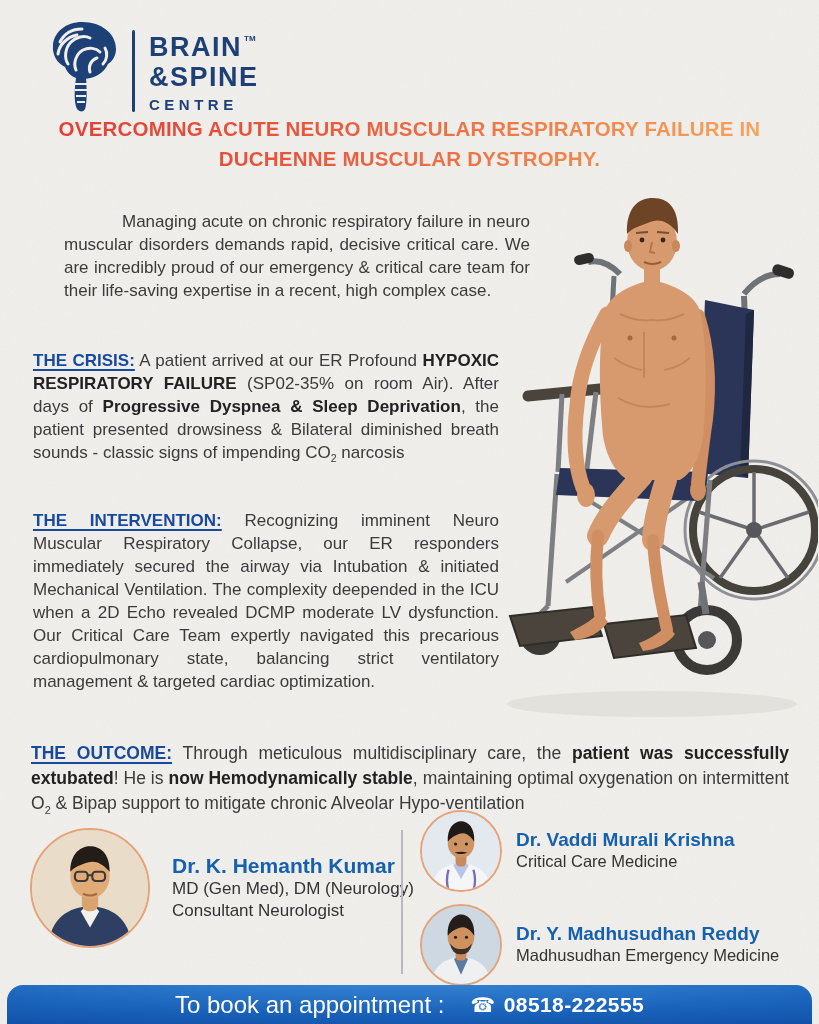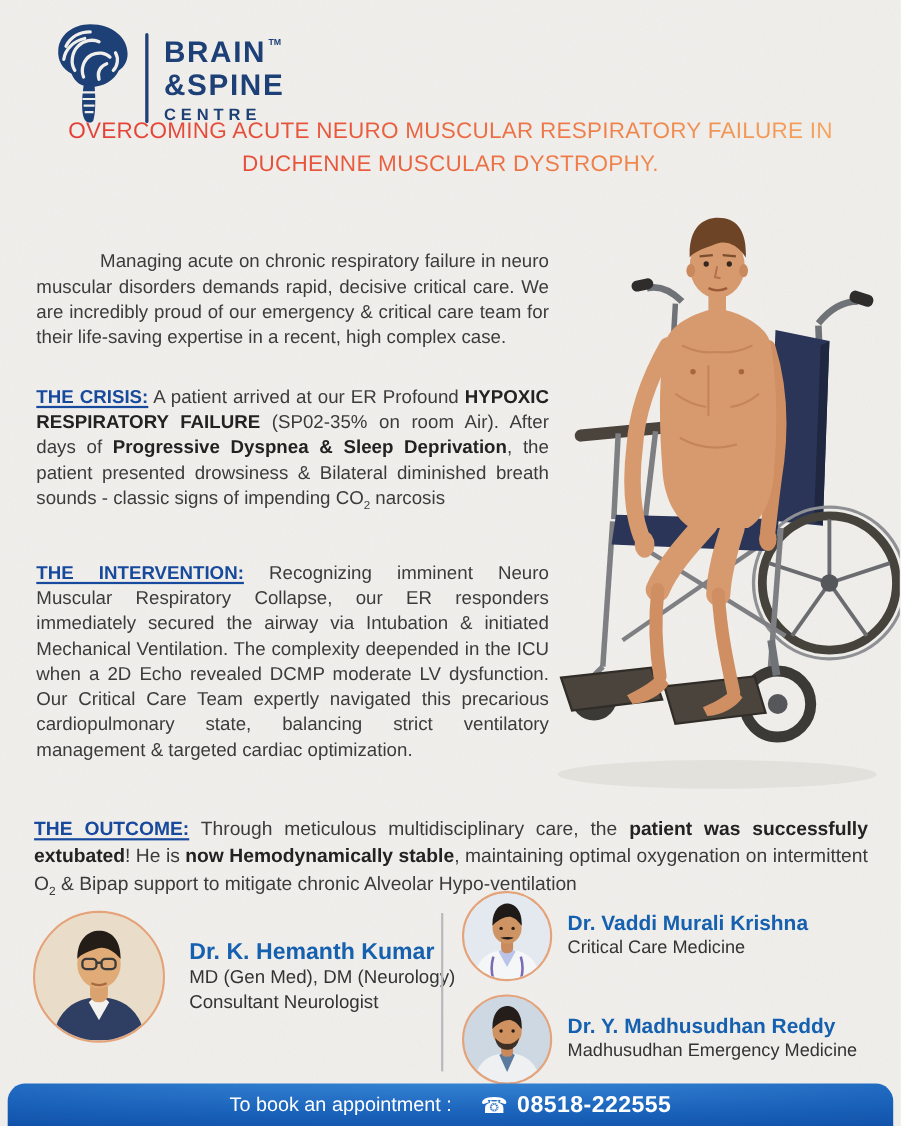--- a/index.html
+++ b/index.html
@@ -13,28 +13,28 @@
   
   .logo{position:absolute;left:46px;top:20px;display:flex;align-items:flex-end;gap:14px;}
   .logo-bar{width:3px;height:82px;background:#1d4076;border-radius:2px;}
   .logo-text{line-height:1;color:#1d4076;}
   .logo-row1{font-size:27px;font-weight:800;letter-spacing:1.5px;display:flex;align-items:flex-start;}
   .logo-tm{font-size:8px;font-weight:700;margin-left:2px;margin-top:1px;letter-spacing:0;}
   .logo-row2{font-size:27px;font-weight:800;letter-spacing:1.5px;margin-top:3px;}
   .logo-row3{font-size:15px;font-weight:700;letter-spacing:4.5px;margin-top:6px;}
   
   .headline{
-    position:absolute;left:30px;right:30px;top:104px;text-align:center;
-    font-size:20.5px;font-weight:400;line-height:30px;letter-spacing:.2px;
+    position:absolute;left:30px;right:30px;top:114px;text-align:center;
+    font-size:20.5px;font-weight:700;line-height:30px;letter-spacing:.2px;
     background:linear-gradient(90deg,#e23c35 0%,#e8563c 35%,#f08a4e 75%,#f7a85f 100%);
     -webkit-background-clip:text;background-clip:text;color:transparent;
   }
   
   .col{position:absolute;left:33px;width:466px;text-align:justify;font-size:17px;line-height:23px;}
-  .intro{top:209px;text-indent:58px;}
+  .intro{top:193px;text-indent:58px;margin-left:31px;}
   .crisis{top:332px;}
   .intervention{top:492px;}
   .outcome{position:absolute;left:31px;width:758px;top:723px;text-align:justify;font-size:17.5px;line-height:25px;}
   .sec-label{color:#17499c;font-weight:700;text-decoration:underline;text-decoration-thickness:2px;text-underline-offset:3px;}
   b{color:#222;}
   sub{font-size:.62em;}
   
   .illust{position:absolute;left:502px;top:182px;width:316px;height:546px;}
   
   .doc-left{position:absolute;left:30px;top:828px;display:flex;align-items:center;gap:22px;}
@@ -47,21 +47,21 @@
   .doc-divider{position:absolute;left:401px;top:830px;width:2px;height:144px;background:#b6b9bd;}
   .doc-right{position:absolute;left:420px;top:810px;display:flex;flex-direction:column;gap:12px;}
   .doc-row{display:flex;align-items:center;gap:14px;}
   
   .footer{
     position:absolute;left:7px;right:7px;bottom:0;height:39px;
     border-radius:16px 16px 0 0;
     background:radial-gradient(120% 160% at 50% -20%,#3a8ad8 0%,#1b63bb 55%,#0c4aa0 100%);
     display:flex;align-items:center;justify-content:center;gap:26px;color:#fff;
   }
-  .footer-label{font-size:18px;}
+  .footer-label{font-size:24px;}
   .footer-phone{display:flex;align-items:center;gap:8px;font-size:21px;font-weight:800;letter-spacing:.4px;}
   .tel-glyph{font-family:"DejaVu Sans",sans-serif;font-size:20px;font-weight:400;}
 </style>
 </head>
 <body>
 
 <div class="page">
 
   <svg class="texture" width="819" height="1024">
     <filter id="paper">

